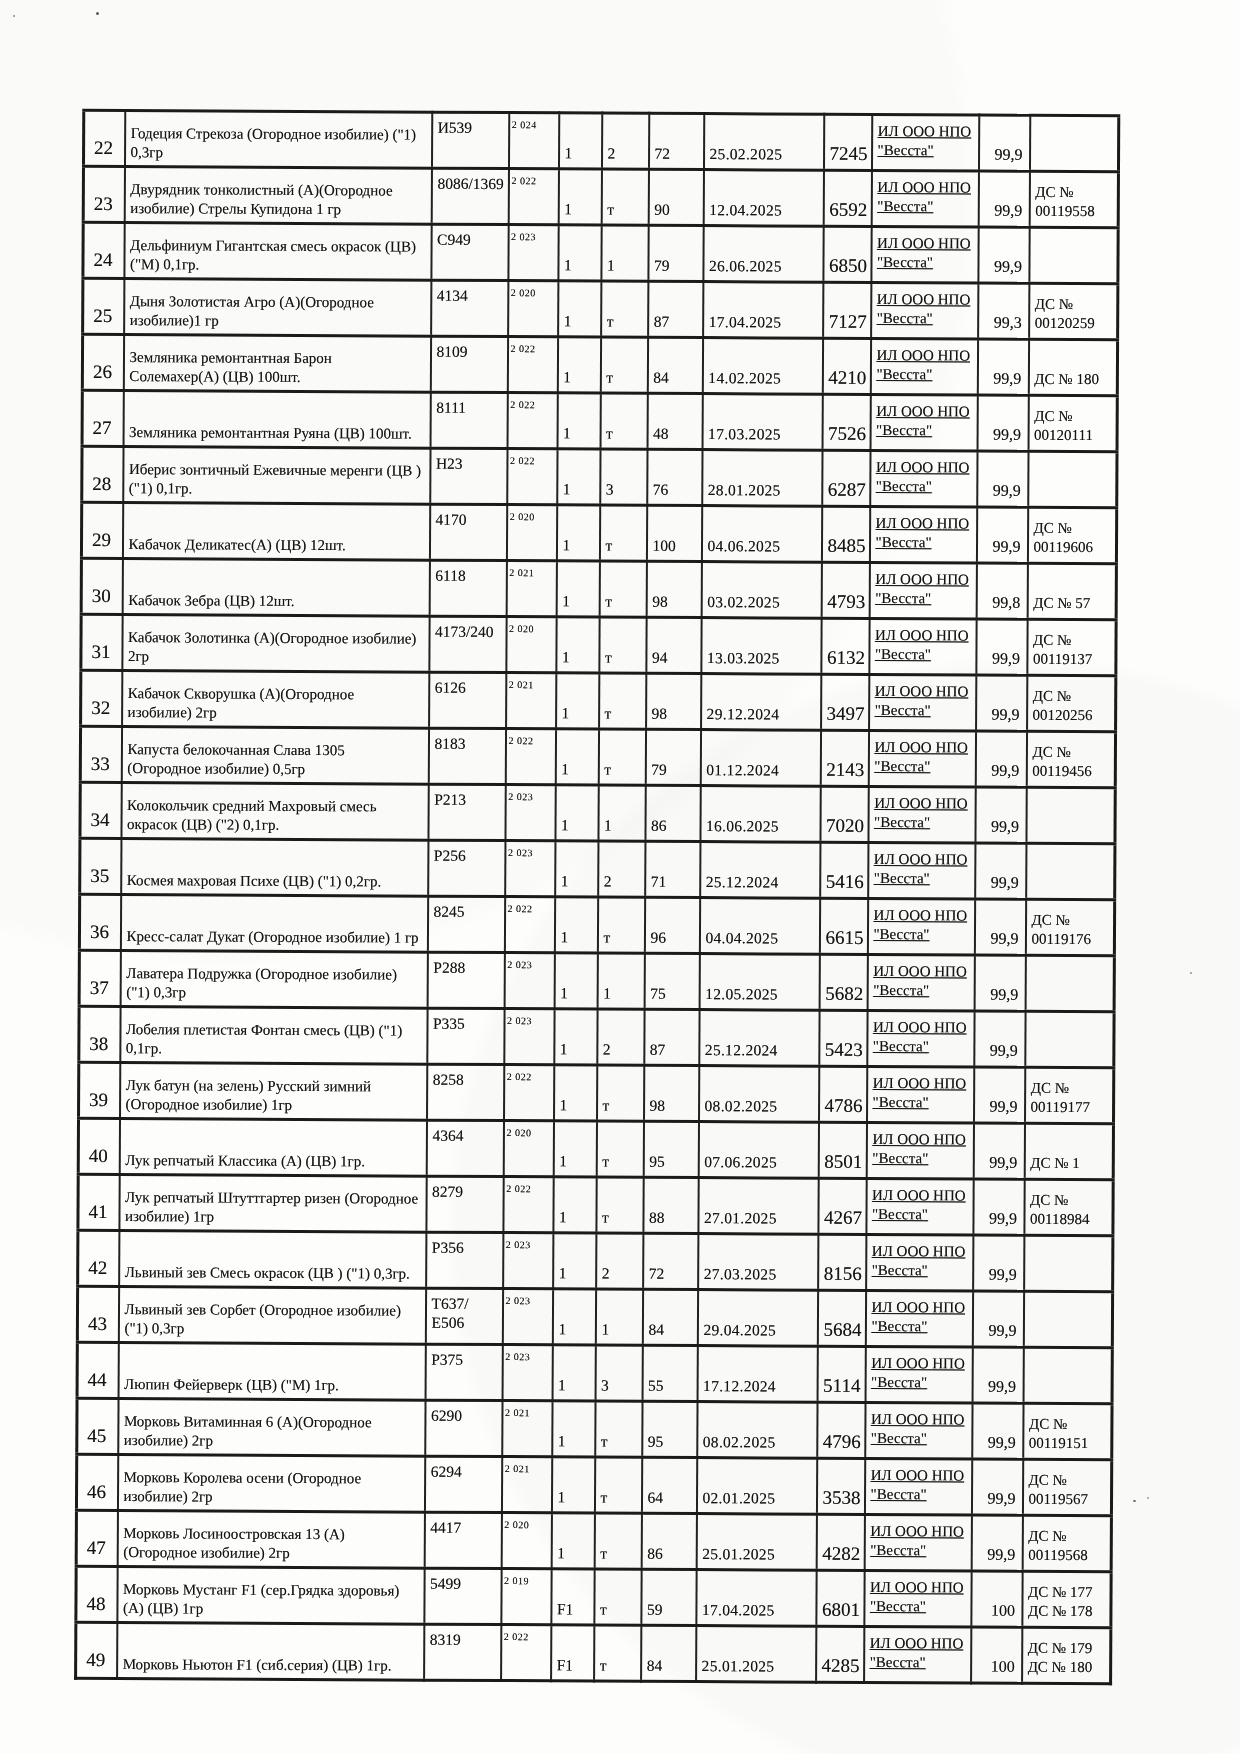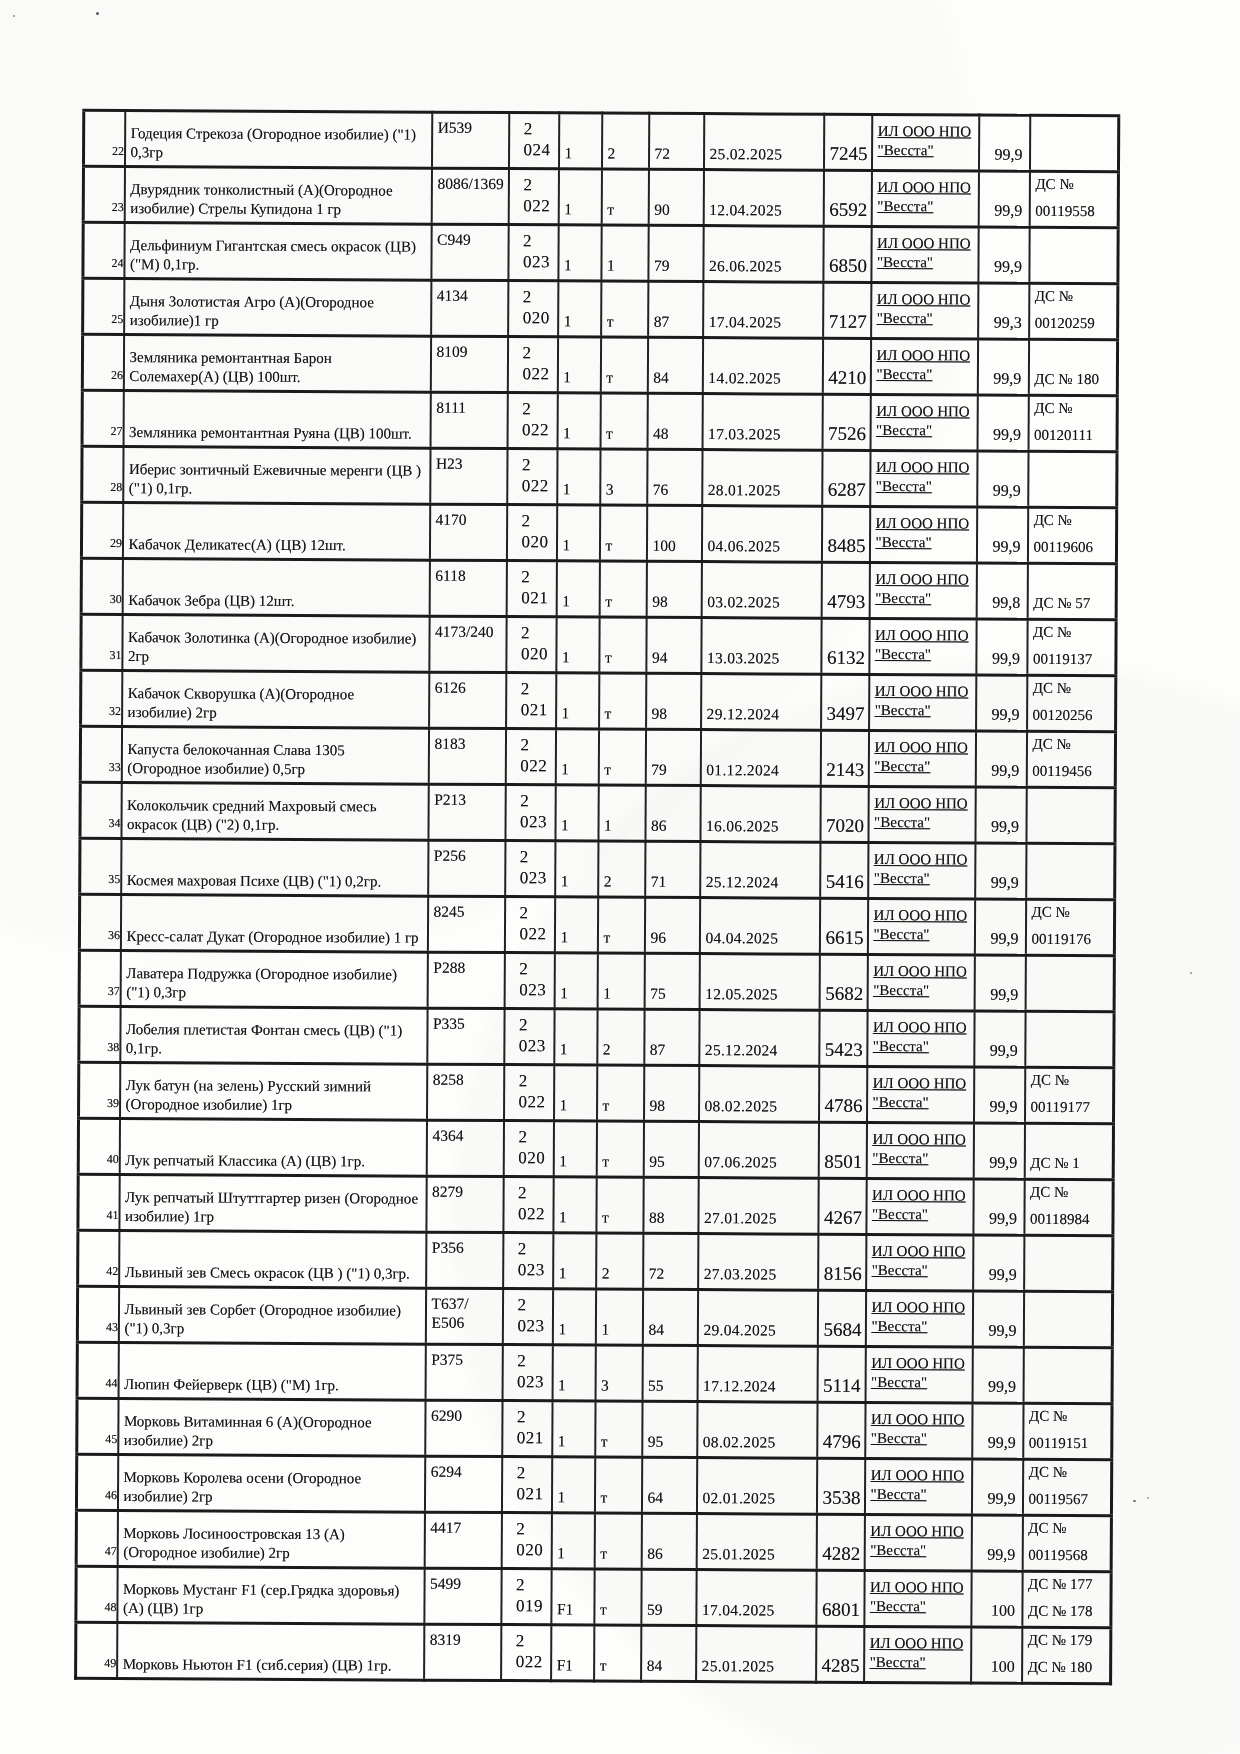--- a/index.html
+++ b/index.html
@@ -41,30 +41,30 @@
     align-items:flex-start;
     justify-content:flex-end;
     padding:2px 3px 4px 5px;
     font-size:15px; line-height:1.22;
     text-shadow:0 0 0.45px rgba(25,25,25,0.55);
     box-sizing:border-box;
   }
   .top{ justify-content:flex-start; padding-top:5px;border-radius:7px; }
   .mid{ justify-content:center; }
   .bot-right{ align-items:flex-end; text-align:right; padding-right:6px; }
-  .c-num .cell{ padding-left:27px; padding-bottom:6px; font-size:12px;border-radius:18px;}
+  .c-num .cell{ padding-left:9px; padding-bottom:6px; font-size:19px;border-radius:18px;}
   .c-name .cell{ padding-right:6px; }
   .c-code .cell{ font-size:15.5px; }
-  .c-year .cell{ padding-left:14px; font-size:17px; letter-spacing:0.5px;}
+  .c-year .cell{ padding-left:2px; font-size:10px; letter-spacing:0.5px;}
   .c-v1 .cell,.c-v2 .cell,.c-v3 .cell{ font-size:15.5px; }
   .c-date .cell{ font-size:15.5px; letter-spacing:0.3px;}
   .c-v4 .cell{ font-size:19px; }
   .c-lab .cell{ padding-bottom:6px;text-decoration:underline; }
   .c-pct .cell{ font-size:16px; padding-bottom:5px;}
-  .c-ds .cell{ padding-bottom:6px;gap:8px; }
+  .c-ds .cell{ padding-bottom:6px; }
   
   .speck{ position:absolute; background:#5a5a5a; border-radius:50%; }
   .s1{ left:96px; top:12px; width:3px; height:3px; }
   .s2{ left:13px; top:15px; width:2px; height:2px; background:#8a8a8a;}
   .s3{ left:1133px; top:1500px; width:3px; height:2px; background:#6a6a6a;}
   .s4{ left:1147px; top:1497px; width:2px; height:2px; background:#9a9a9a;}
   .s5{ left:1190px; top:972px; width:2px; height:2px; background:#8f8f8f;}
 </style>
 </head>
 <body>

